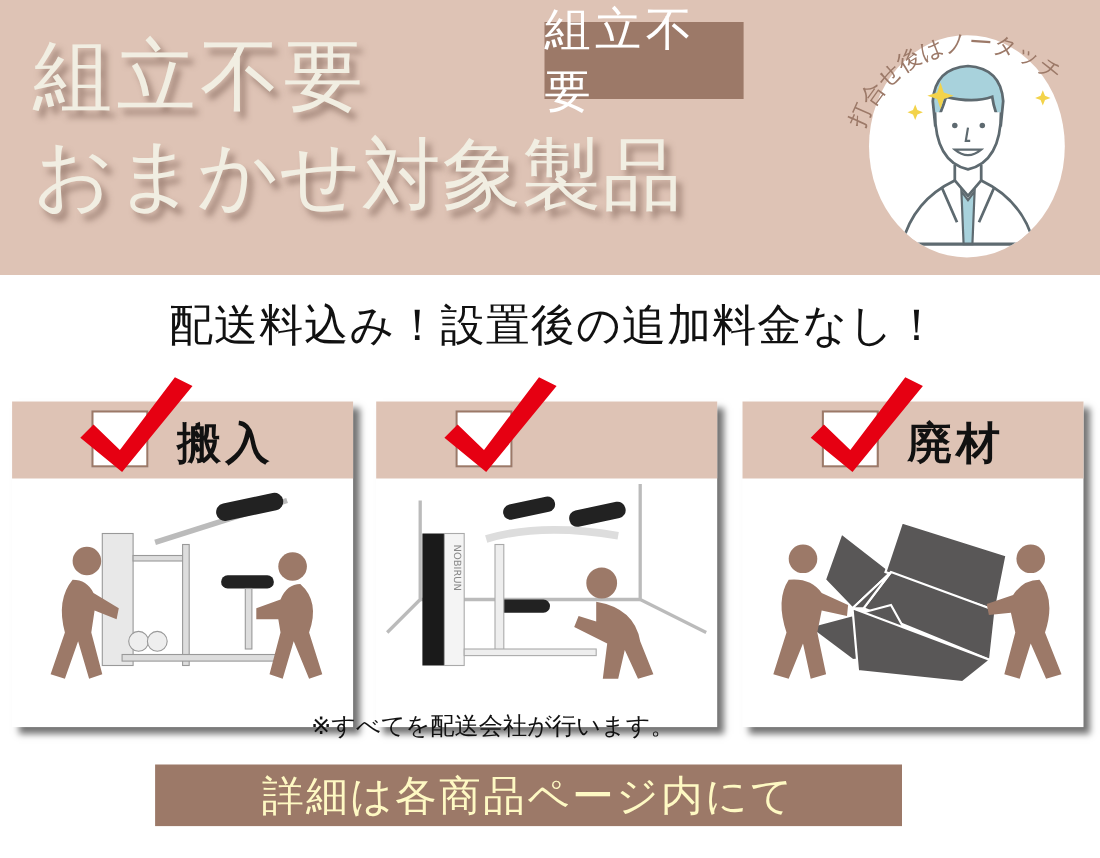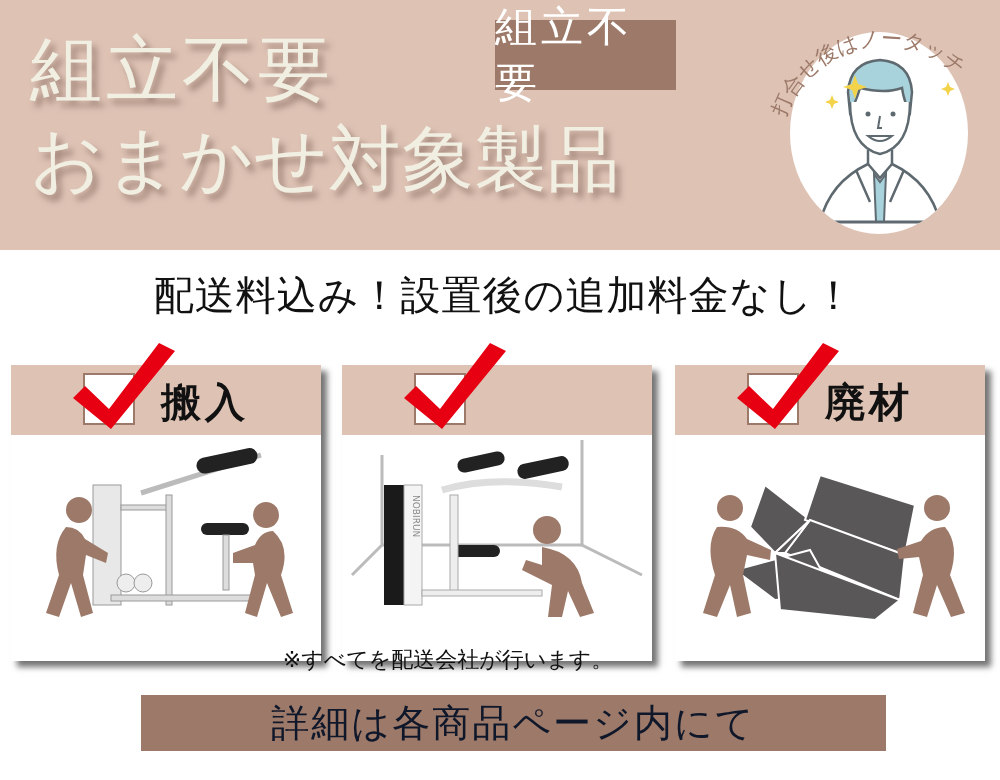--- a/index.html
+++ b/index.html
@@ -49,22 +49,22 @@
   .panel-label {
     position: absolute; left: 150px; top: 10px; font-size: 40px; color: #111;
     font-weight: bold; letter-spacing: 4px;
   }
   .panel-body { position: absolute; left: 0; top: 70px; width: 100%; height: 190px; }
   .note {
     position: absolute; left: 0; top: 645px; width: 896px; text-align: center;
     font-size: 22px; color: #111;
   }
   .bottom-bar {
-    position: absolute; left: 141px; top: 695px; width: 745px; height: 56px;
-    background: #9C7968; color: #0f172a; font-size: 38px;
+    position: absolute; left: 141px; top: 695px; width: 679px; height: 56px;
+    background: #9C7968; color: #fef9c3; font-size: 38px;
     display: flex; align-items: center; justify-content: center; letter-spacing: 2px;
   }
 </style>
 </head>
 <body>
 
 <div class="top-band"></div>
 <div class="hero-line l1">組立不要</div>
 <div class="hero-line l2">おまかせ対象製品</div>
 <div class="badge">組立不要</div>

